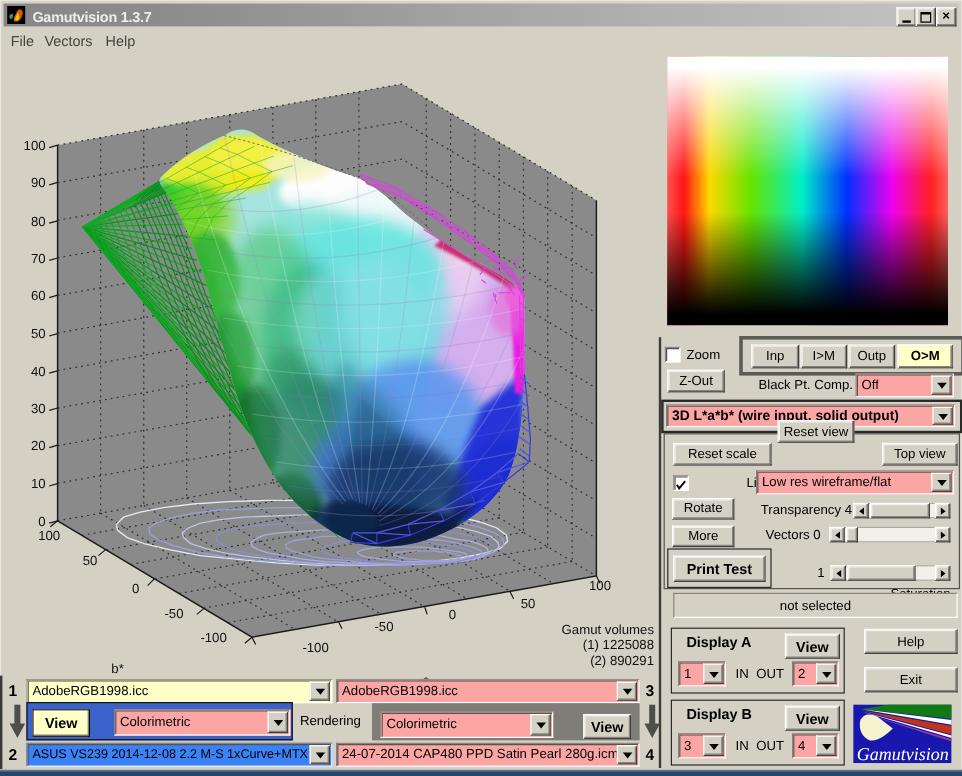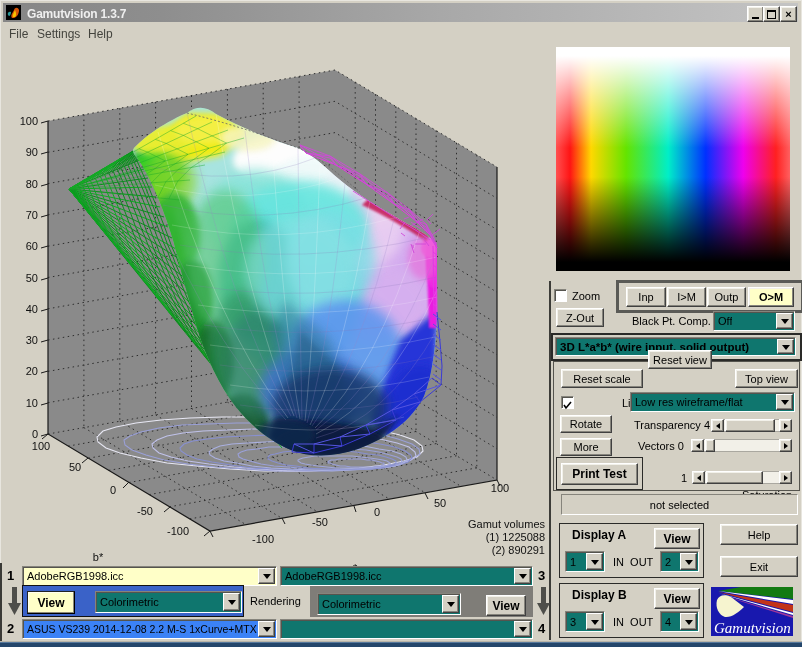--- a/index.html
+++ b/index.html
@@ -2,21 +2,21 @@
 <html><head><meta charset="utf-8">
 <style>
 html,body{margin:0;padding:0;}
 body{width:802px;height:647px;position:relative;overflow:hidden;
   background:#d4d0c4;font-family:"Liberation Sans",sans-serif;}
 .abs{position:absolute;}
 .btn{position:absolute;background:#d4d0c4;border:1px solid;
   border-color:#ffffff #404040 #404040 #ffffff;
   box-shadow:inset -1px -1px 0 #86847c, inset 1px 1px 0 #f2f1ea;
   font-size:11px;color:#000;display:flex;align-items:center;justify-content:center;}
-.combo{position:absolute;background:#0f766e;border:1px solid;
+.combo{position:absolute;background:#fca5a5;border:1px solid;
   border-color:#86847c #ffffff #ffffff #86847c;
   box-shadow:inset 1px 1px 0 #55544e;
   font-size:11px;color:#000;}
 .combo .t{position:absolute;left:4px;top:50%;transform:translateY(-50%);white-space:nowrap;overflow:hidden;}
 .combo .a{position:absolute;top:1px;bottom:1px;right:1px;width:15px;background:#d4d0c4;
   border:1px solid;border-color:#ffffff #404040 #404040 #ffffff;
   box-shadow:inset -1px -1px 0 #86847c;}
 .combo .a:after{content:"";position:absolute;left:50%;top:50%;margin:-2px 0 0 -4px;
   border:4px solid transparent;border-top:5px solid #000;border-bottom:none;}
 .cb{position:absolute;width:11px;height:11px;background:#fff;border:1px solid;
@@ -47,21 +47,21 @@
 <div class="abs" style="left:27px;top:7px;font-size:12px;font-weight:bold;color:#efefef;letter-spacing:-0.2px;">Gamutvision 1.3.7</div>
 <div class="btn" style="left:747px;top:6px;width:15px;height:14px;">
     <span style="width:7px;height:2px;background:#000;margin-top:7px;"></span>
   </div>
 <div class="btn" style="left:763px;top:6px;width:15px;height:14px;">
     <span style="width:7px;height:6px;border:1px solid #000;border-top-width:2px;"></span>
   </div>
 <div class="btn" style="left:780px;top:6px;width:15px;height:14px;font-weight:bold;font-size:11px;">×</div>
 
 <div class="lbl" style="left:9px;top:27px;font-size:12px;color:#44443e;">File</div>
-<div class="lbl" style="left:37px;top:27px;font-size:12px;color:#44443e;">Settings</div>
+<div class="lbl" style="left:37px;top:27px;font-size:12px;color:#44443e;">Vectors</div>
 <div class="lbl" style="left:88px;top:27px;font-size:12px;color:#44443e;">Help</div>
 
 <svg id="plot" class="abs" style="left:0;top:0;" width="560" height="647" viewBox="0 0 560 647">
     <defs>
 <filter id="b6" x="-50%" y="-50%" width="200%" height="200%">
         <feGaussianBlur stdDeviation="6"></feGaussianBlur>
       </filter>
 <filter id="b3" x="-50%" y="-50%" width="200%" height="200%">
         <feGaussianBlur stdDeviation="3"></feGaussianBlur>
       </filter>
@@ -518,20 +518,21 @@
     <span class="a"></span>
   </div>
 <div class="btn" style="left:486px;top:595px;width:38px;height:19px;font-weight:bold;font-size:12px;">View</div>
 
 <div class="lbl" style="left:7px;top:621px;font-weight:bold;font-size:13px;">2</div>
 <div class="combo" style="left:22px;top:619px;width:253px;height:18px;background:#3b82f6;font-size:10.5px;">
     <span class="t">ASUS VS239 2014-12-08 2.2 M-S 1xCurve+MTX</span>
     <span class="a"></span>
   </div>
 <div class="combo" style="left:280px;top:619px;width:251px;height:18px;">
+    <span class="t">24-07-2014 CAP480 PPD Satin Pearl 280g.icm</span>
     <span class="a"></span>
   </div>
 <div class="lbl" style="left:538px;top:621px;font-weight:bold;font-size:13px;">4</div>
 
 <svg class="abs" style="left:7px;top:587px;" width="16" height="30" viewBox="0 0 16 30">
   <rect x="5" y="0" width="5" height="17" fill="#4e4e4a"></rect>
   <polygon points="1,16 14,16 7.5,28" fill="#4e4e4a"></polygon>
 </svg>
 <svg class="abs" style="left:536px;top:587px;" width="16" height="30" viewBox="0 0 16 30">
   <rect x="5" y="0" width="5" height="17" fill="#4e4e4a"></rect>

